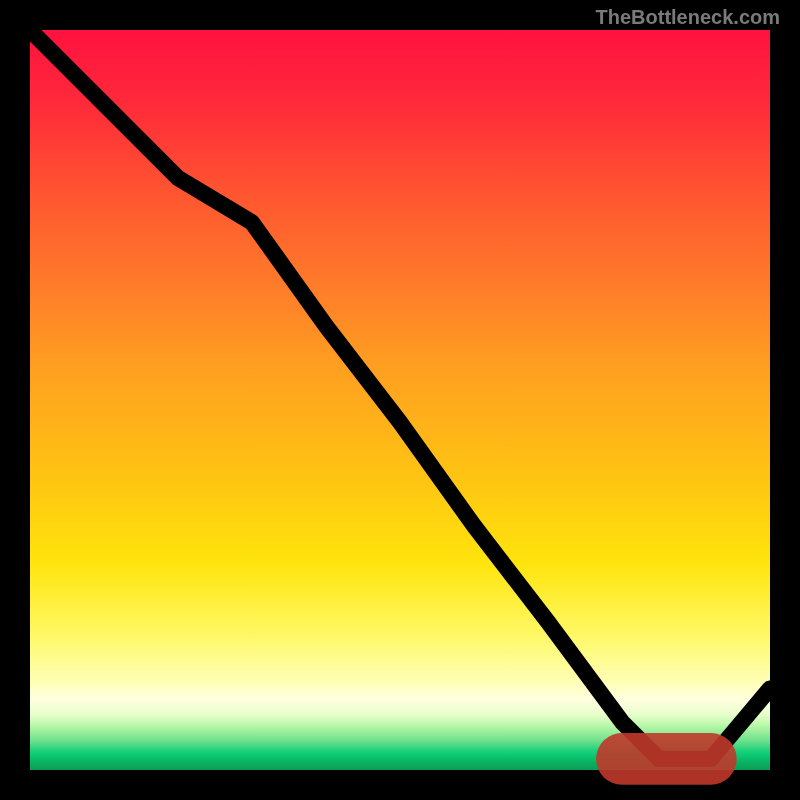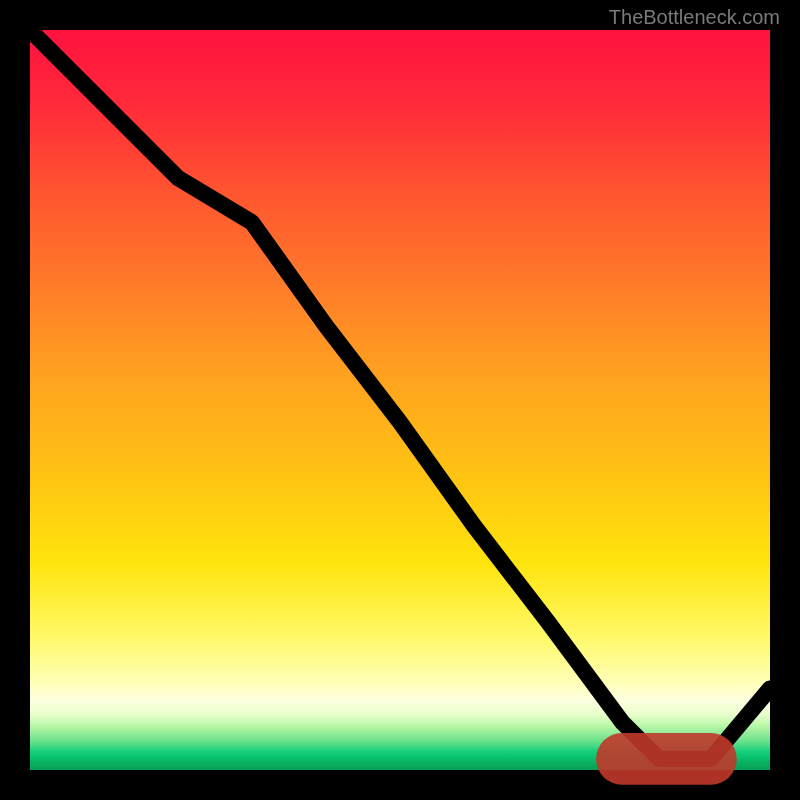--- a/index.html
+++ b/index.html
@@ -10,21 +10,21 @@
     position: relative;
     font-family: Arial, sans-serif;
     overflow: hidden;
   }
   .attribution {
     position: absolute;
     top: 6px;
     right: 20px;
     color: #7a7a7a;
     font-size: 20px;
-    font-weight: 400;
+    font-weight: 700;
     z-index: 10;
   }
   .plot {
     position: absolute;
     left: 30px;
     top: 30px;
     width: 740px;
     height: 740px;
   }
   .gradient-bg {

